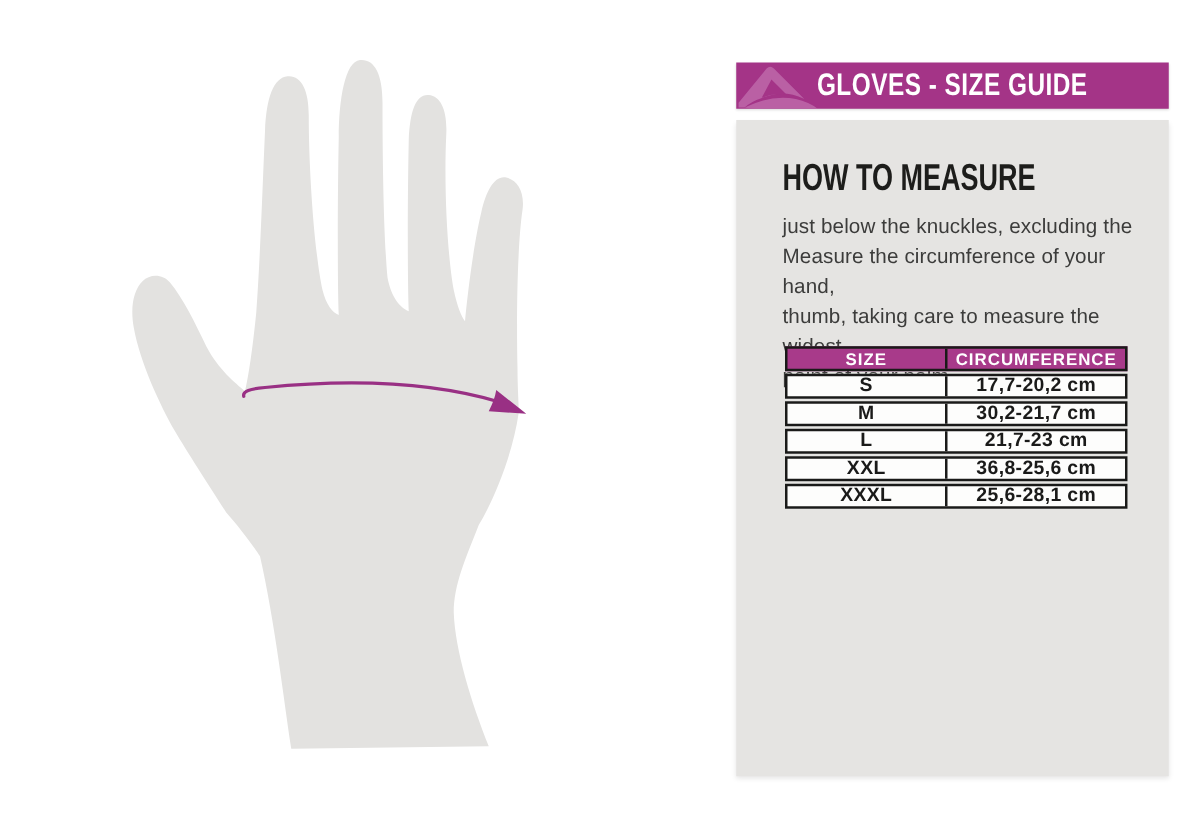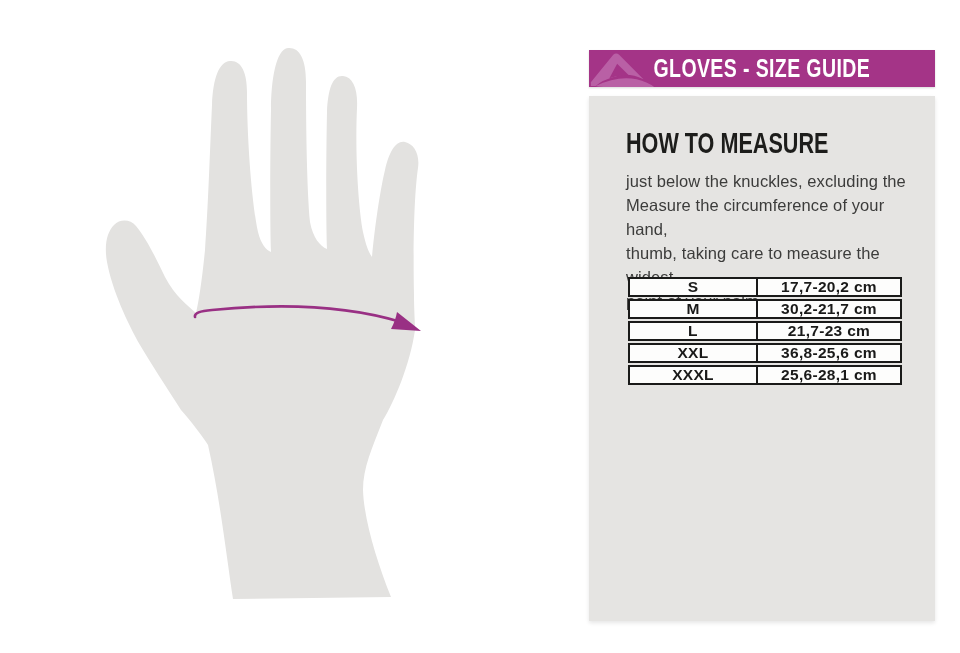--- a/index.html
+++ b/index.html
@@ -133,20 +133,28 @@
       <span class="section-heading">HOW TO MEASURE</span>
       <div class="instructions">
         <div>just below the knuckles, excluding the</div>
         <div>Measure the circumference of your hand,</div>
         <div>thumb, taking care to measure the widest</div>
         <div>point of your palm.</div>
       </div>
     </div>
 
     <div class="size-table">
+      <div class="trow thead">
+        <div class="c1">
+          <span class="cell-text">SIZE</span>
+        </div>
+        <div class="c2">
+          <span class="cell-text">CIRCUMFERENCE</span>
+        </div>
+      </div>
 
       <div class="trow">
         <div class="c1">
             <span class="cell-text">S</span>
           </div>
         <div class="c2">
             <span class="cell-text">17,7-20,2 cm</span>
           </div>
       </div>
       <div class="trow">

